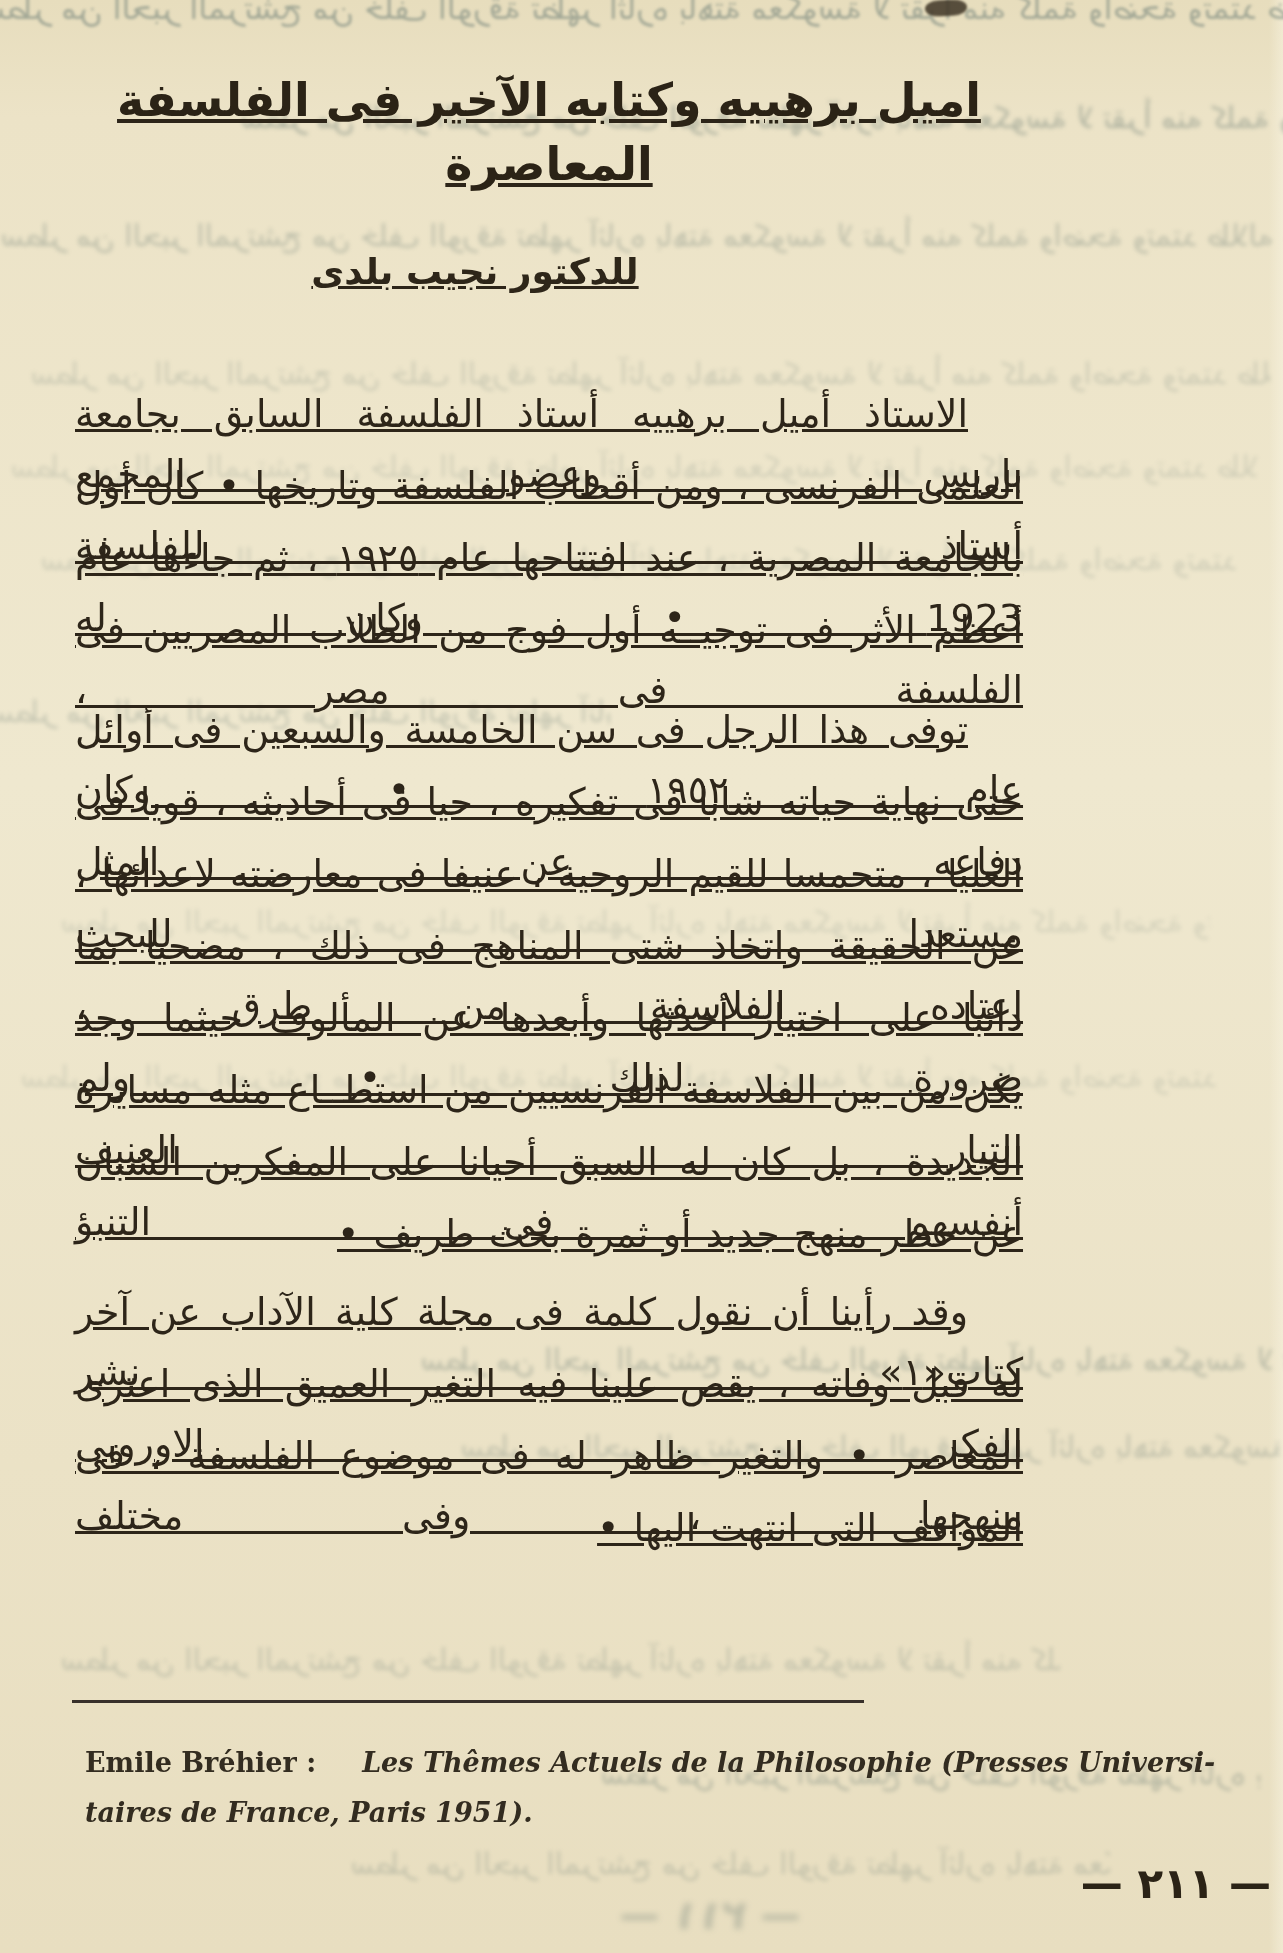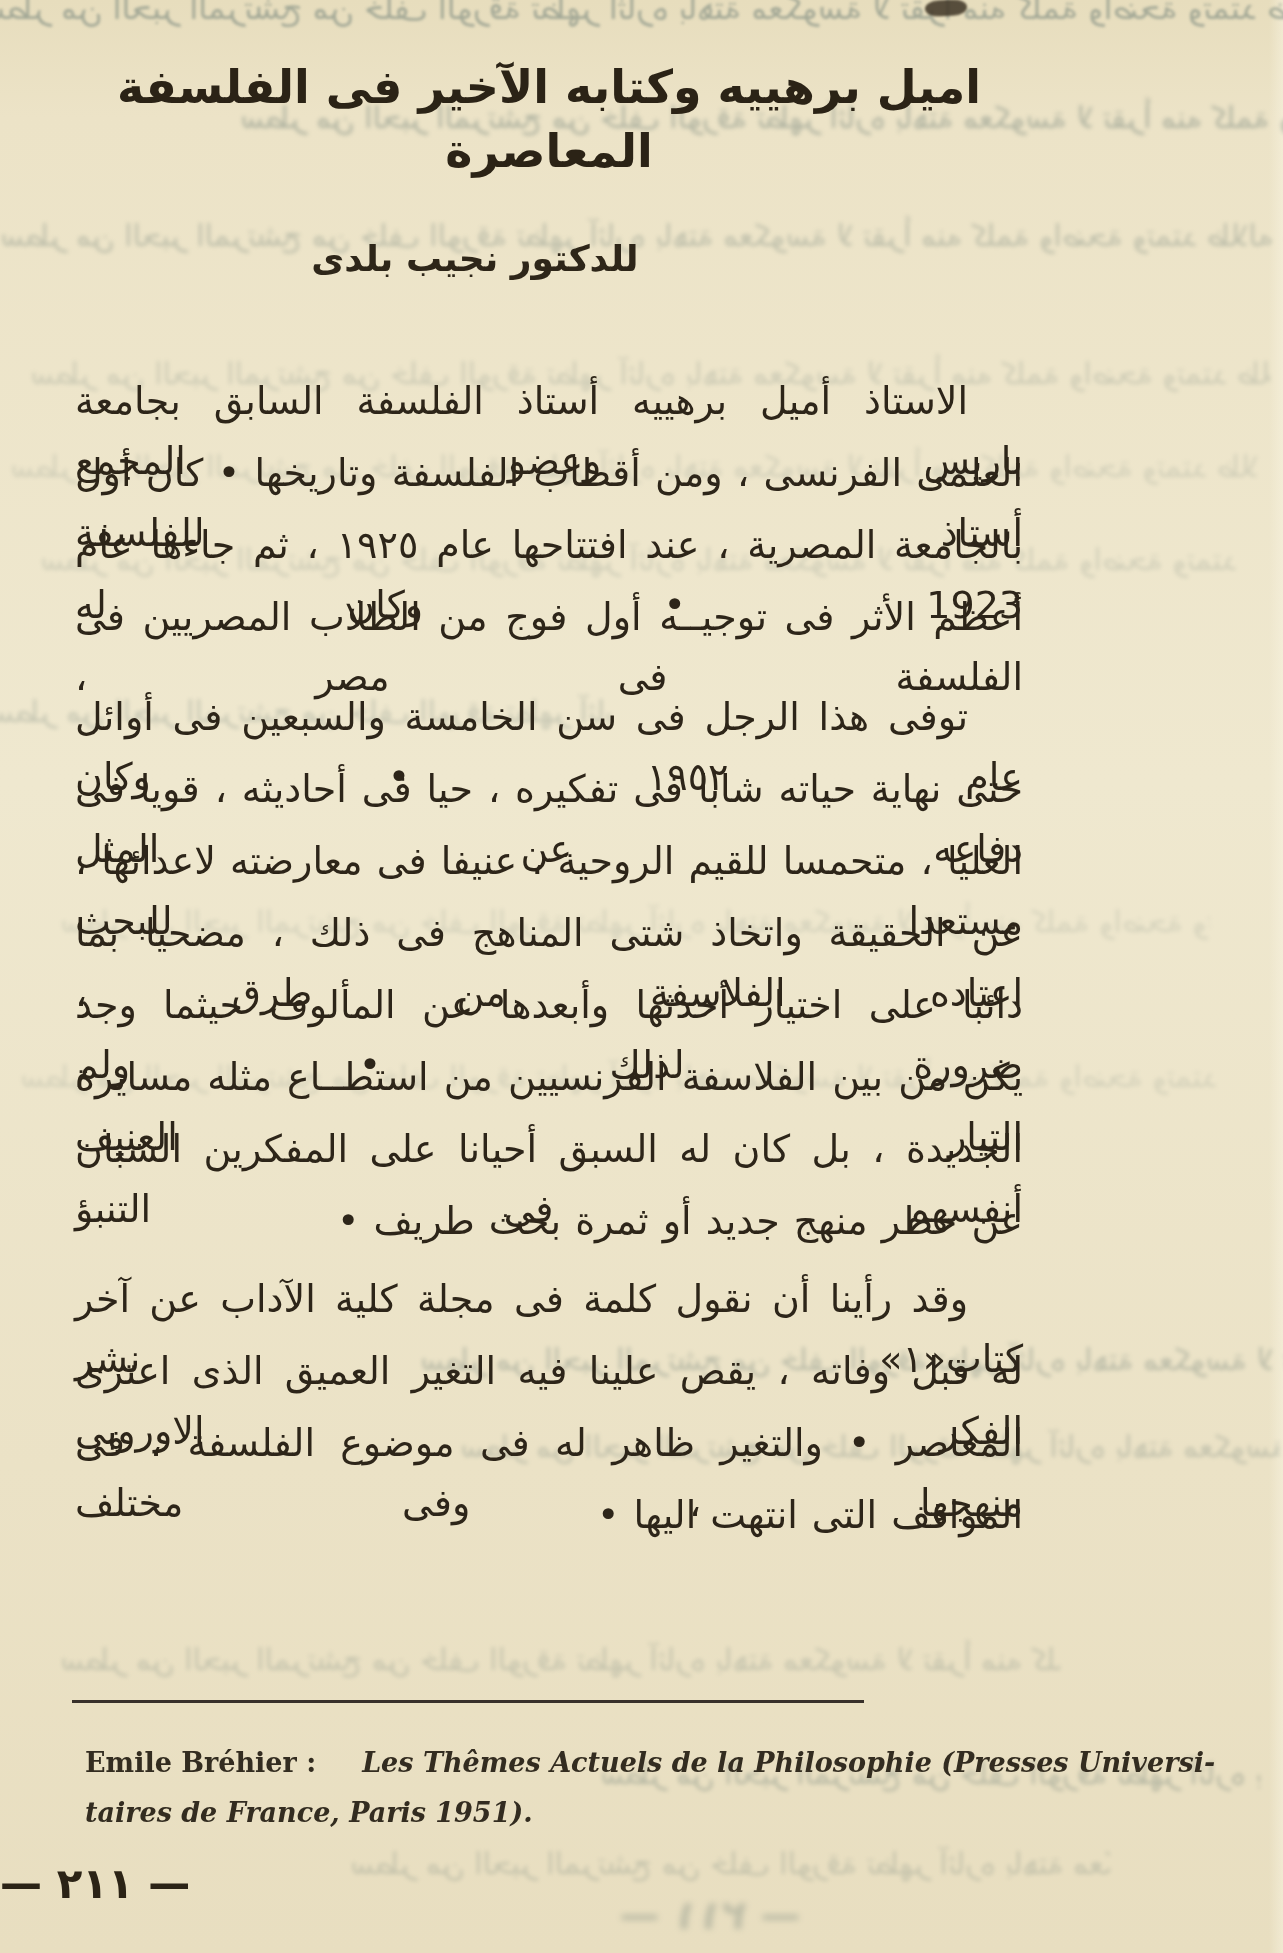--- a/index.html
+++ b/index.html
@@ -18,21 +18,21 @@
     transform:scaleX(-1); filter:blur(2.2px);
     color:#76857c; font-size:30px; line-height:44px; pointer-events:none;
   }
   .smudge{
     position:absolute; left:925px; top:0; width:42px; height:16px;
     background:#3f3526; filter:blur(1.2px); border-radius:40%/60%;
     transform:rotate(-3deg); opacity:.85;
   }
   
   .content{
-    position:absolute; left:75px; top:55px; width:948px; direction:rtl;
+    position:absolute; left:75px; top:68px; width:948px; direction:rtl;text-decoration:underline;
   }
   .title{
     font-size:46px; font-weight:700; line-height:64px; text-align:center;
     letter-spacing:0px; color:#2b2316;
   }
   .byline{
     width:fit-content; margin:52px auto 12px; transform:translateX(-74px);
     font-size:36px; font-weight:700; line-height:48px; color:#2e2619;
   }
   .para{ width:100%; }
@@ -53,21 +53,21 @@
   .footnote{
     position:absolute; left:85px; top:1738px; width:1160px;
     font-family:"DejaVu Serif",serif; font-weight:700; font-size:27px;
     color:#332c20; direction:ltr;
   }
   .footnote .fline{ line-height:50px; }
   .fn-title{ font-style:italic; margin-left:46px; }
   .fn-title2{ font-style:italic; }
   .pageno{
     position:absolute; left:0; top:1856px; width:100%;
-    text-align:left; padding-right:44px;
+    text-align:right; padding-right:12px;
     font-size:42px; font-weight:700; line-height:56px;
     letter-spacing:3px; color:#2b2316; direction:rtl;
   }
   .ghost-pageno{
     position:absolute; left:500px; top:1892px; width:420px;
     font-size:40px; font-weight:700; text-align:center;
     transform:scaleX(-1); filter:blur(3px); color:#76857c; opacity:.38;
     pointer-events:none;
   }
 </style>

